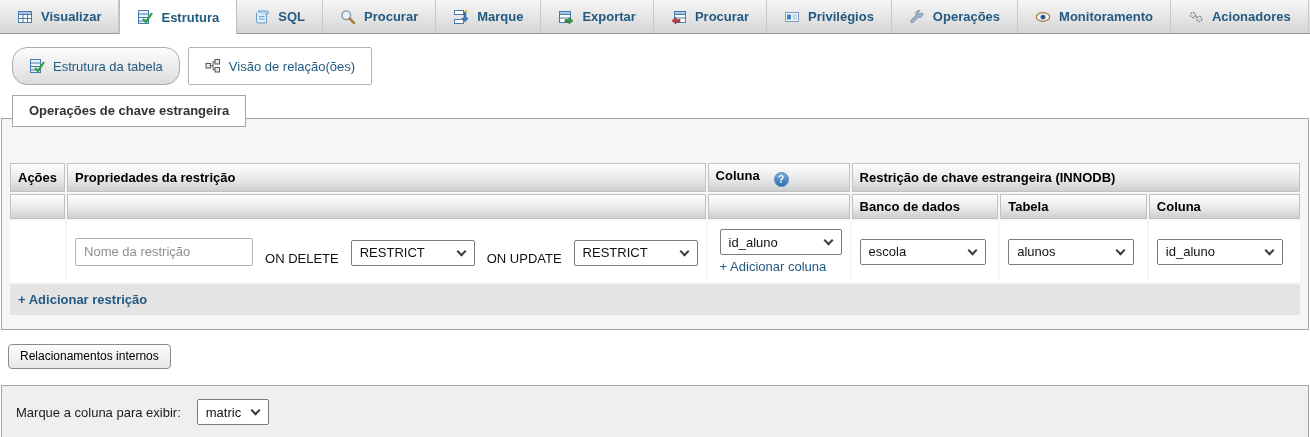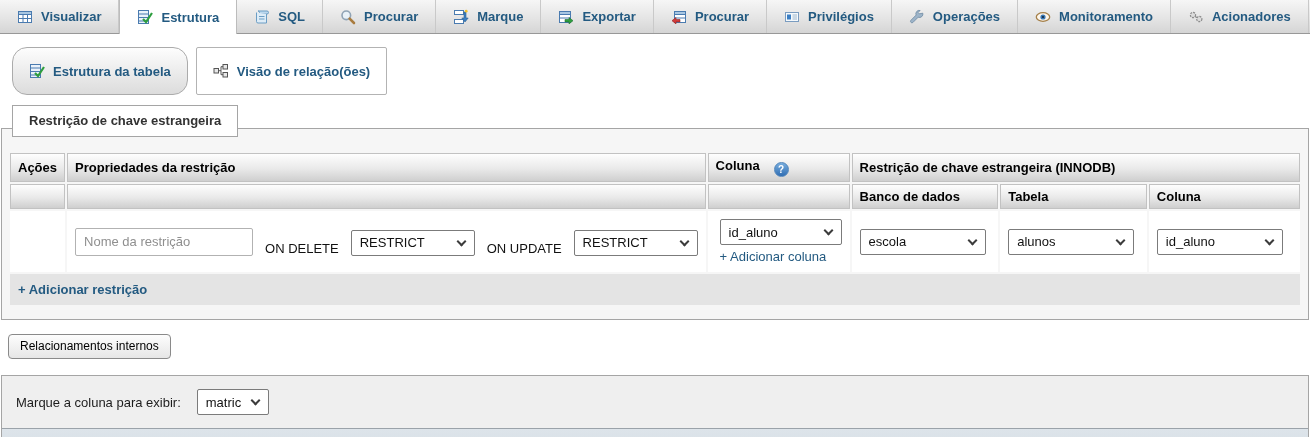--- a/index.html
+++ b/index.html
@@ -31,22 +31,22 @@
     margin-bottom: -1px;
     border-left: 1px solid #bcbcbc;
     border-right: 1px solid #bcbcbc;
   }
   .tab .ticon { width: 16px; height: 16px; flex: 0 0 16px; }
 
   
   .subnav { padding: 13px 0 0 12px; display: flex; gap: 8px; }
   .navbtn {
     display: inline-flex; align-items: center; gap: 8px;
-    height: 48px; padding: 0 16px;
-    font-weight: bold; color: #235a81; font-size: 13px;
+    height: 38px; padding: 0 16px;
+    font-weight: normal; color: #235a81; font-size: 13px;
     cursor: pointer; white-space: nowrap;
   }
   .navbtn.pill {
     border: 1px solid #ababab; border-radius: 15px;
     background: linear-gradient(to bottom, #fdfdfd 0%, #e9e9e9 60%, #dcdcdc 100%);
   }
   .navbtn.flat {
     border: 1px solid #b3b3b3; border-radius: 2px;
     background: #fff;
   }
@@ -57,21 +57,21 @@
     margin: 10px 0 -15px 12px;
     background: #fff; border: 1px solid #a5a5a5;
     padding: 7px 16px 8px 16px;
     font-weight: bold; font-size: 13px; color: #333;
   }
 
   
   .fk-fieldset {
     margin: 0 1px; border: 1px solid #a5a5a5;
     background: #f6f6f6;
-    padding: 22px 6px 12px 6px;
+    padding: 42px 6px 12px 6px;
   }
   table.fk { width: 100%; border-collapse: separate; border-spacing: 2px; }
   table.fk th {
     background: linear-gradient(to bottom, #fefefe 0%, #e9e9e9 55%, #cfcfcf 100%);
     border: 1px solid #c2c2c2;
     text-align: left; font-weight: bold; font-size: 13px;
     padding: 4px 7px; height: 24px; white-space: nowrap;
   }
   table.fk td { background: #fff; padding: 8px; vertical-align: middle; }
   td.add-row-cell { background: #e4e4e4 !important; padding: 6px 8px; }
@@ -278,21 +278,21 @@
         <rect x="1" y="5.5" width="4.5" height="4.5" fill="#e8e8e8" stroke="#555"></rect>
         <rect x="10" y="1.5" width="4.5" height="4.5" fill="#e8e8e8" stroke="#555"></rect>
         <rect x="10" y="9.5" width="4.5" height="4.5" fill="#e8e8e8" stroke="#555"></rect>
         <path d="M5.5 7.7 h2.5 v-4 h2 M8 7.7 v4 h2" fill="none" stroke="#555"></path>
       </svg>
     <span>Visão de relação(ões)</span>
   </div>
 </div>
 
 
-<div class="legend">Restrição de chave estrangeira</div>
+<div class="legend">Operações de chave estrangeira</div>
 
 
 <div class="fk-fieldset">
   <table class="fk">
     <colgroup>
       <col style="width:50px">
         <col>
         <col style="width:142px">
       <col style="width:150px">
         <col style="width:150px">

